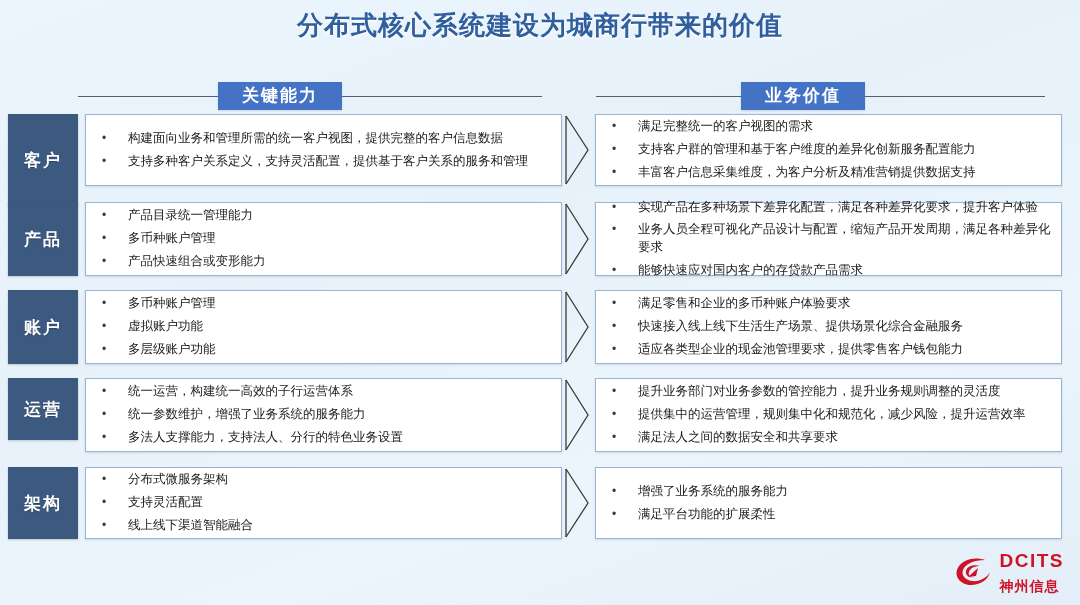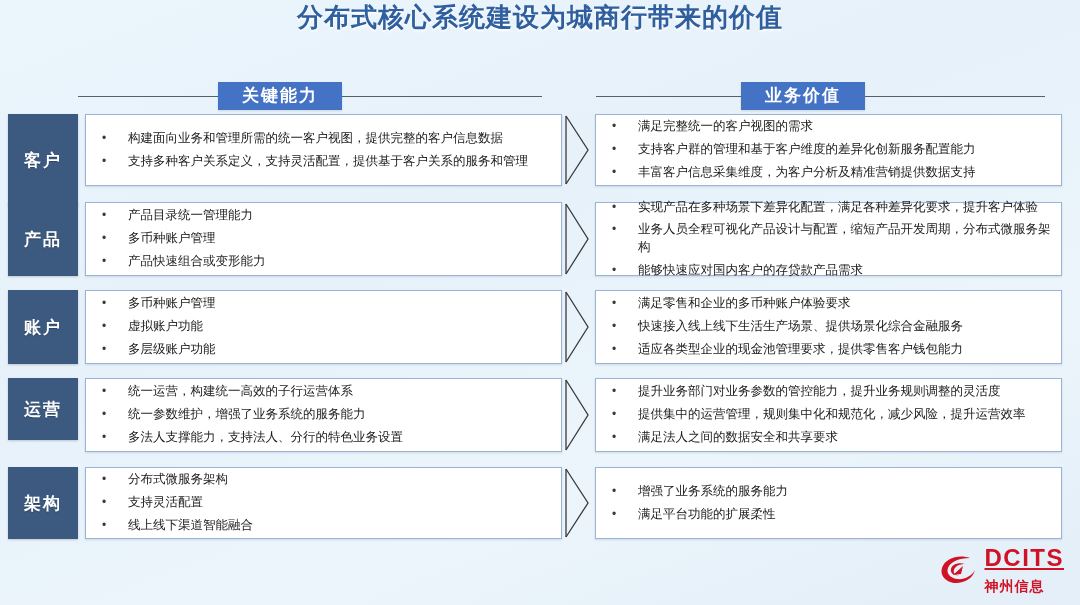--- a/index.html
+++ b/index.html
@@ -11,21 +11,21 @@
     height: 605px;
     overflow: hidden;
     font-family: "Liberation Sans", "DejaVu Sans", sans-serif;
     background: linear-gradient(160deg, #eaf5fc 0%, #e6f1fa 38%, #ecf5fb 70%, #e3eef8 100%);
     position: relative;
   }
 
   
   .slide-title {
     position: absolute;
-    top: 0;
+    top: 8px;
     left: 0;
     width: 1080px;
     text-align: center;
     font-size: 26px;
     font-weight: bold;
     letter-spacing: 1px;
     color: #2f5f9e;
     text-shadow: 0 1px 0 #ffffff, 0 2px 3px rgba(255,255,255,0.9);
   }
 
@@ -131,24 +131,23 @@
     bottom: 12px;
     display: flex;
     align-items: center;
     gap: 6px;
   }
   .logo .mark { width: 40px; height: 34px; flex: 0 0 auto; }
   .logo .mark svg { display: block; }
   .logo .words { display: flex; flex-direction: column; line-height: 1; }
   .logo .brand-en {
     color: #cf1225;
-    font-size: 24px;
+    font-size: 19px;
     font-weight: bold;
     letter-spacing: 1.5px;
-    text-decoration: underline;
   }
   .logo .brand-cn {
     color: #cf1225;
     font-size: 14px;
     font-weight: bold;
     letter-spacing: 1px;
     margin-top: 9px;
   }
 </style>
 </head>
@@ -224,21 +223,21 @@
           <line x1="2" y1="2" x2="2" y2="72" stroke="#3a3a3a" stroke-width="1.3"></line>
         </svg>
       </div>
       <div class="panel panel-right" style="height:74px">
         <div class="bullet">
           <span class="dot">•</span>
           <span class="txt">实现产品在多种场景下差异化配置，满足各种差异化要求，提升客户体验</span>
         </div>
         <div class="bullet">
           <span class="dot">•</span>
-          <span class="txt">业务人员全程可视化产品设计与配置，缩短产品开发周期，分布式微服务架构</span>
+          <span class="txt">业务人员全程可视化产品设计与配置，缩短产品开发周期，满足各种差异化要求</span>
         </div>
         <div class="bullet">
           <span class="dot">•</span>
           <span class="txt">能够快速应对国内客户的存贷款产品需求</span>
         </div>
       </div>
     </div>
     <div class="row" style="top: 290px; height: 74px;">
       <div class="tag" style="height:74px">账户</div>
       <div class="panel panel-left" style="height:74px">

